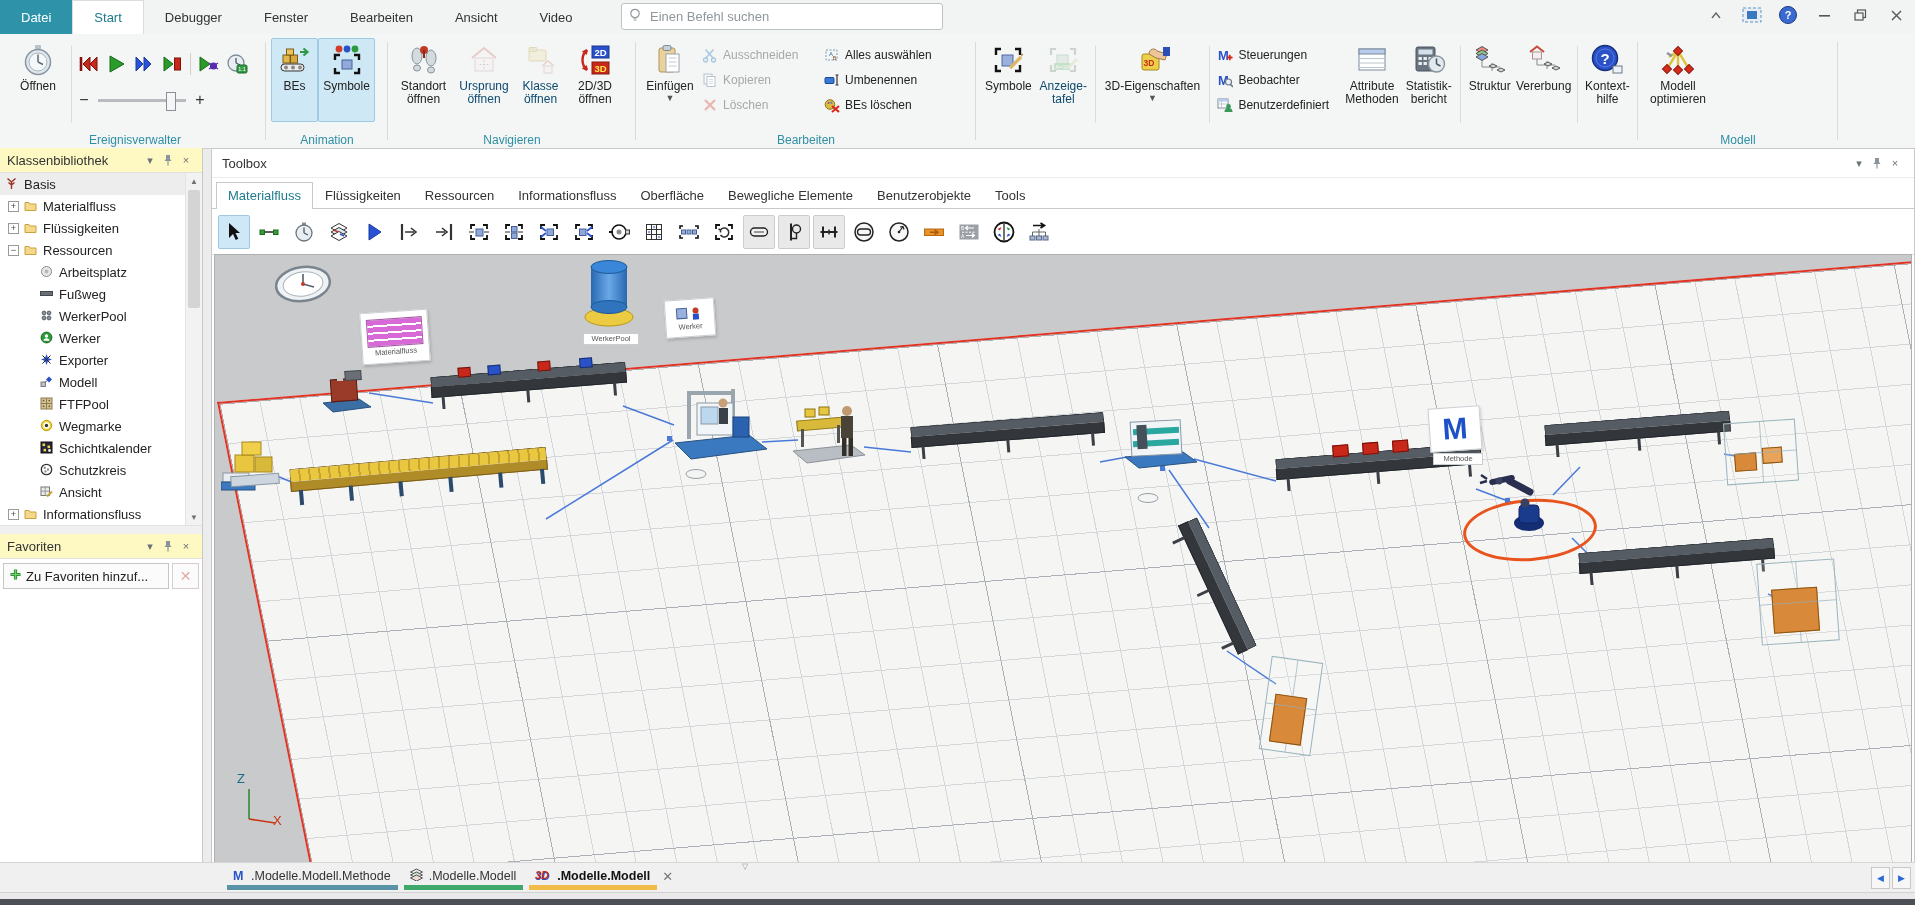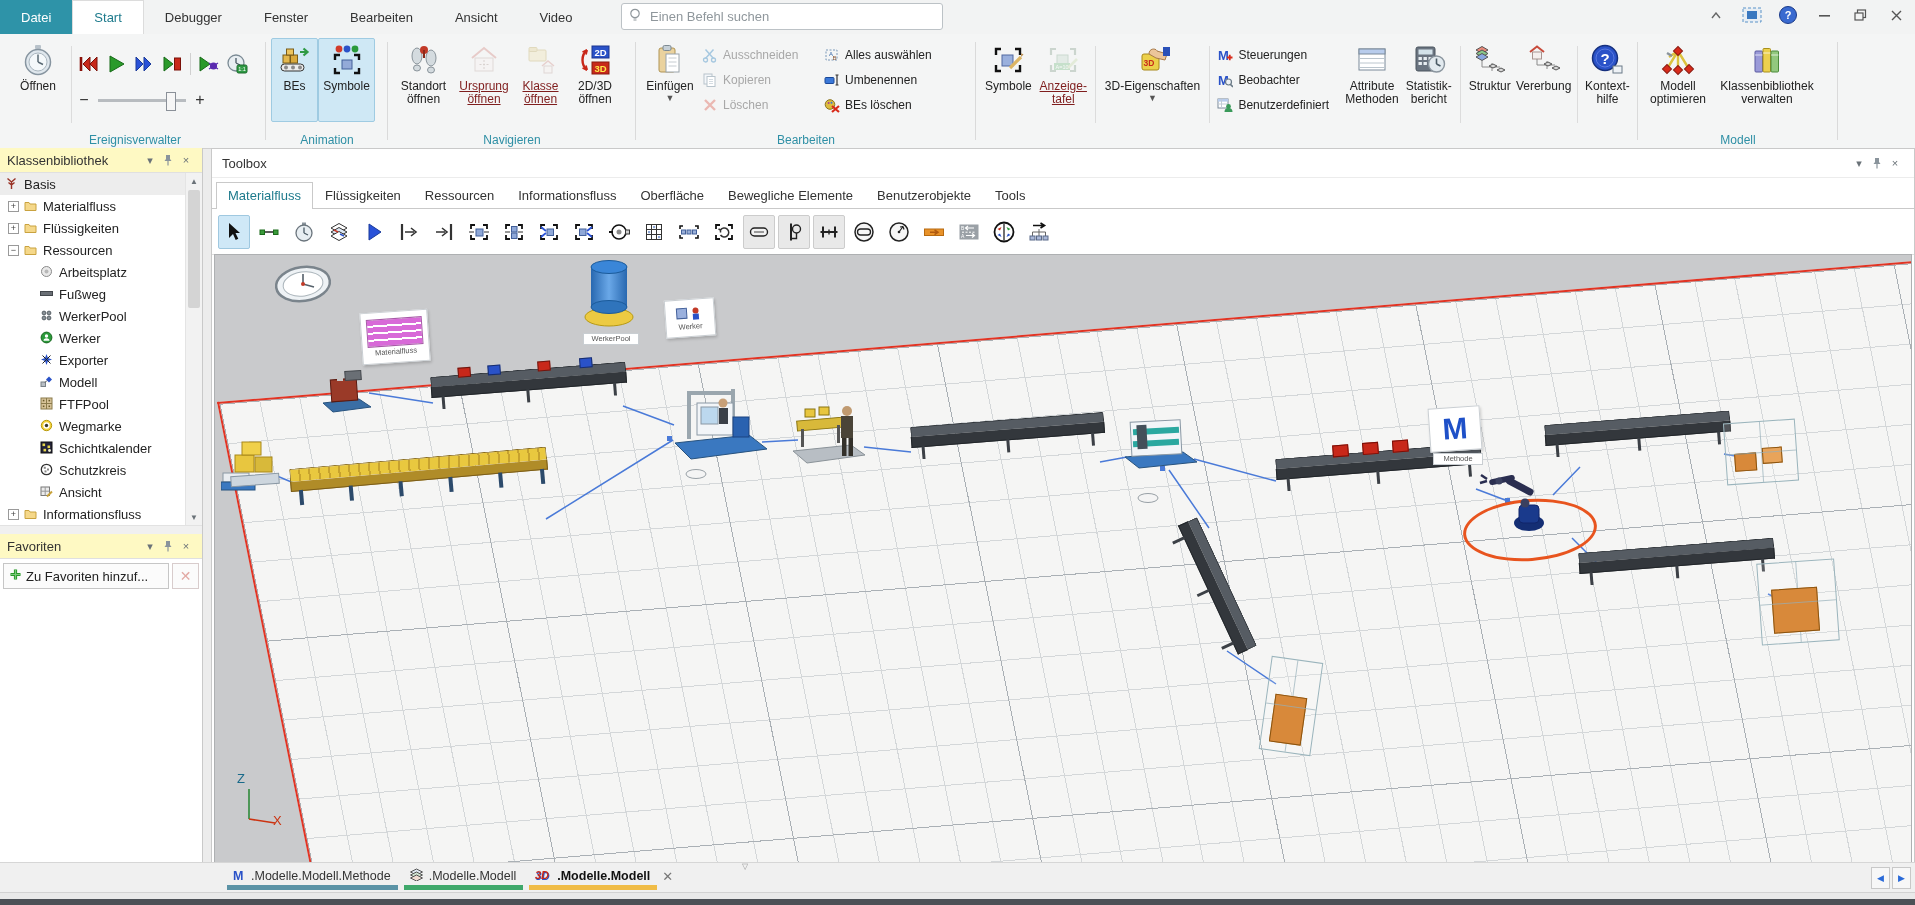--- a/index.html
+++ b/index.html
@@ -20,21 +20,21 @@
 
   
   .ribbon{position:absolute;left:0;top:34px;right:0;height:114px;background:#f4f5f5;border-bottom:1px solid #cfcfcf;}
   .ribbon-inner{display:flex;height:100%;padding-left:4px;}
   .rgroup{position:relative;display:flex;align-items:flex-start;padding:4px 5px 17px 5px;}
   .rgroup:after{content:"";position:absolute;right:0;top:8px;bottom:8px;width:1px;background:#dadada;}
   .rgroup-label{position:absolute;left:0;right:0;bottom:1px;text-align:center;font-size:12px;color:#2e8fa5;}
   .bb{display:flex;flex-direction:column;align-items:center;padding-top:4px;height:84px;box-sizing:border-box;border:1px solid transparent;border-radius:2px;}
   .bb .ic{width:34px;height:34px;margin-bottom:3px;}
   .bb .lb{font-size:12px;line-height:13px;text-align:center;color:#222;}
-  .bb.disabled .lb{color:#7f1d1d;text-decoration:underline;}
+  .bb.disabled .lb{color:#0c4a6e;}
   .bb.disabled .ic{opacity:.45;}
   .bb.toggled{background:#cfe8f5;border-color:#9fcbe2;}
   .bb .dd{margin-top:2px;color:#555;font-size:9px;line-height:7px;}
   .sb{display:flex;align-items:center;gap:5px;height:22px;font-size:12px;padding:0 3px;white-space:nowrap;color:#222;}
   .sb.disabled{color:#a8a8a8;}
   .sb .si{width:16px;height:16px;flex:0 0 16px;}
   .scol{display:flex;flex-direction:column;justify-content:flex-start;gap:3px;padding-top:6px;}
   .gsep{width:1px;background:#dcdcdc;margin:8px 4px;align-self:stretch;}
   .prow{display:flex;align-items:center;gap:4px;height:36px;}
   .pbtn{width:24px;height:24px;display:flex;align-items:center;justify-content:center;}
@@ -506,29 +506,20 @@
                 <g fill="#d82a1a" stroke="#8a1a10">
                   <rect x="13.8" y="4.8" width="6.4" height="6.4" transform="rotate(45 17 8)"></rect>
                   <rect x="2.8" y="22.8" width="6.4" height="6.4" transform="rotate(45 6 26)"></rect>
                   <rect x="13.8" y="23.8" width="6.4" height="6.4" transform="rotate(45 17 27)"></rect>
                   <rect x="24.8" y="22.8" width="6.4" height="6.4" transform="rotate(45 28 26)"></rect>
                 </g>
                 <path d="M6 10 l5 3" stroke="#8a949c" stroke-width="2.4"></path>
               </svg></span>
           <span class="lb">Modell optimieren</span>
         </div>
-        <div class="bb" style="width:108px">
-          <span class="ic"><svg viewBox="0 0 34 34" width="34" height="34">
-                <rect x="5" y="8" width="7.5" height="21" rx="1" fill="#9a9ad8" stroke="#5a5aa0"></rect>
-                <rect x="13" y="5.5" width="7.5" height="23.5" rx="1" fill="#ecd04e" stroke="#a8901a"></rect>
-                <rect x="21" y="8" width="7.5" height="21" rx="1" fill="#92c87e" stroke="#4a8a3a"></rect>
-                <path d="M5 12 h7.5 M13 10 h7.5 M21 12 h7.5" stroke="rgba(255,255,255,.7)"></path>
-              </svg></span>
-          <span class="lb">Klassenbibliothek verwalten</span>
-        </div>
         <div class="rgroup-label">Modell</div>
       </div>
 
     </div>
   </div>
 
   <div class="leftpanel">
     <div class="phdr">
       <span>Klassenbibliothek</span>
         <span class="sp"></span>

